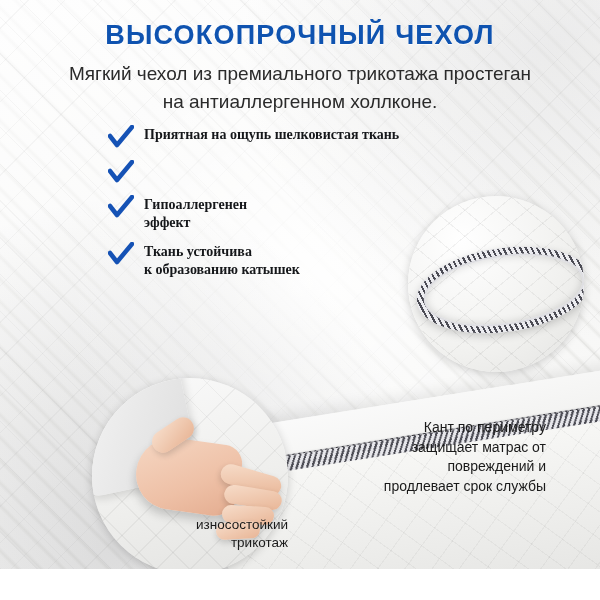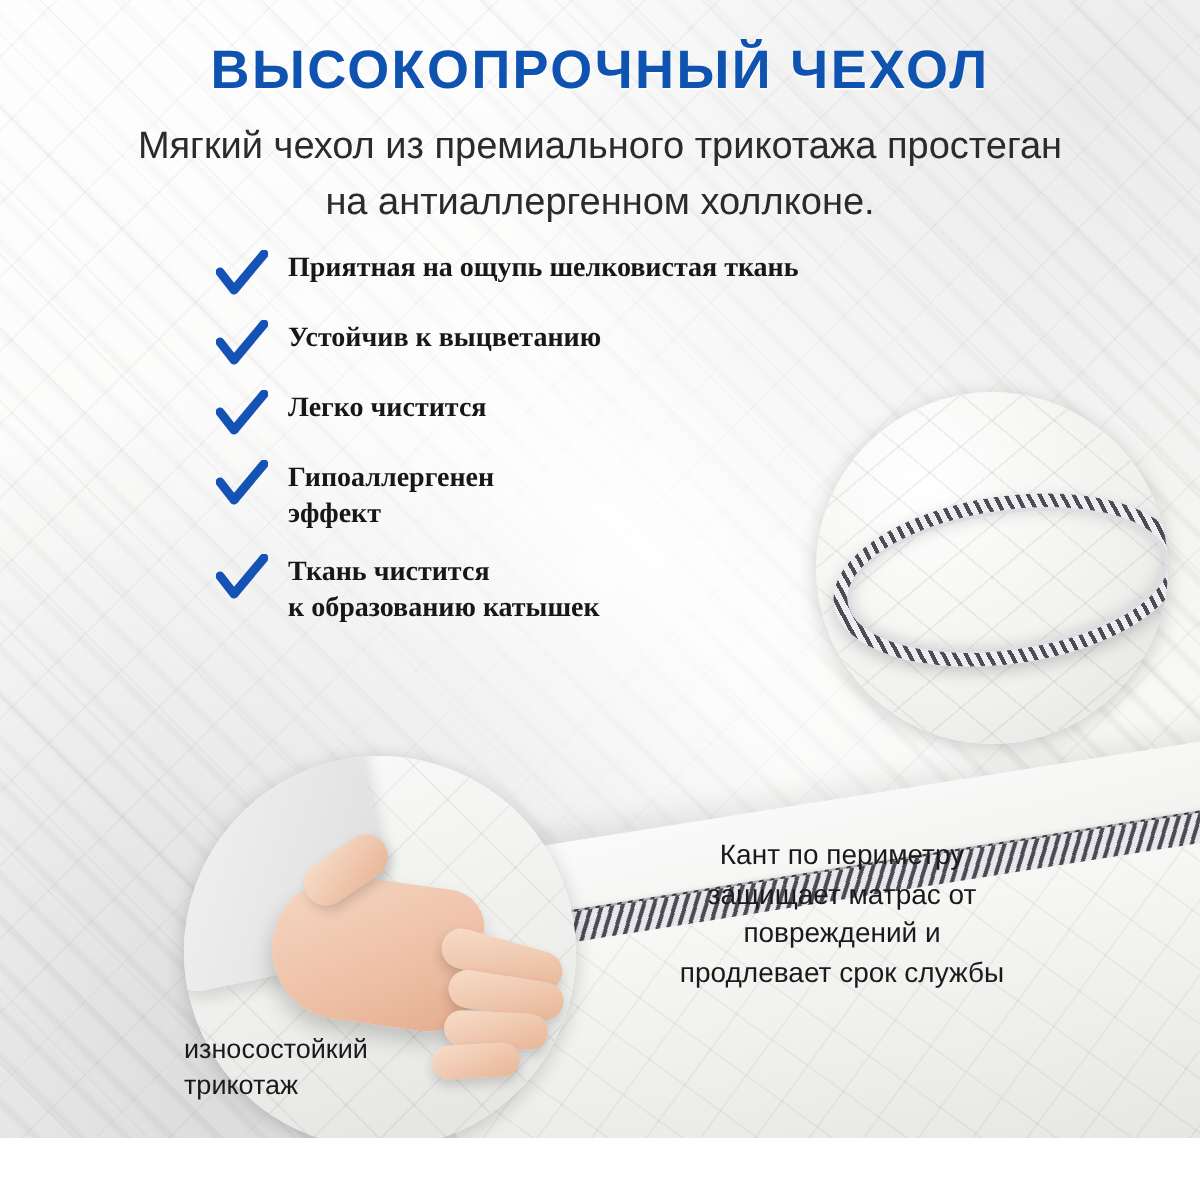--- a/index.html
+++ b/index.html
@@ -232,34 +232,34 @@
   .f2 { left: 132px; top: 110px; width: 58px; height: 19px; transform: rotate(9deg); }
   .f3 { left: 130px; top: 128px; width: 52px; height: 18px; transform: rotate(3deg); }
   .f4 { left: 124px; top: 144px; width: 44px; height: 17px; transform: rotate(-3deg); }
   .thumb { left: 58px; top: 46px; width: 46px; height: 22px; transform: rotate(-34deg); }
 
   .hand-caption {
     position: absolute;
     top: 516px;
     left: 92px;
     width: 196px;
-    text-align: left;
+    text-align: right;
     font-size: 13.5px;
     line-height: 1.35;
     color: #1a1a1a;
     white-space: pre-line;
   }
 
   
   .edge-caption {
     position: absolute;
     top: 418px;
     left: 296px;
     width: 250px;
-    text-align: center;
+    text-align: right;
     font-size: 14px;
     line-height: 1.4;
     color: #1a1a1a;
     white-space: pre-line;
   }
 </style>
 </head>
 <body>
 
 <div class="poster">
@@ -287,50 +287,41 @@
       <span class="feature-label">Приятная на ощупь шелковистая ткань</span>
     </div>
 
 
     <div class="feature">
       <span class="check">
         <svg width="26" height="24" viewBox="0 0 26 24">
           <path d="M2 11 L9 20 L24 2" fill="none" stroke="#1552b5" stroke-width="4.5" stroke-linecap="round" stroke-linejoin="round"></path>
         </svg>
       </span>
-      <span class="feature-label">Устойчив к выцветанию</span>
     </div>
 
 
-    <div class="feature">
-      <span class="check">
-        <svg width="26" height="24" viewBox="0 0 26 24">
-          <path d="M2 11 L9 20 L24 2" fill="none" stroke="#1552b5" stroke-width="4.5" stroke-linecap="round" stroke-linejoin="round"></path>
-        </svg>
-      </span>
-      <span class="feature-label">Легко чистится</span>
-    </div>
 
     <div class="feature">
       <span class="check">
         <svg width="26" height="24" viewBox="0 0 26 24">
           <path d="M2 11 L9 20 L24 2" fill="none" stroke="#1552b5" stroke-width="4.5" stroke-linecap="round" stroke-linejoin="round"></path>
         </svg>
       </span>
       <span class="feature-label">Гипоаллергенен
 эффект</span>
     </div>
 
     <div class="feature">
       <span class="check">
         <svg width="26" height="24" viewBox="0 0 26 24">
           <path d="M2 11 L9 20 L24 2" fill="none" stroke="#1552b5" stroke-width="4.5" stroke-linecap="round" stroke-linejoin="round"></path>
         </svg>
       </span>
-      <span class="feature-label">Ткань чистится
+      <span class="feature-label">Ткань устойчива
 к образованию катышек</span>
     </div>
 
   </div>
 
   <div class="circle circle-cover">
     <div class="cover-quilt"></div>
     <div class="cover-rim"></div>
     <div class="cover-rim-tape"></div>
   </div>

